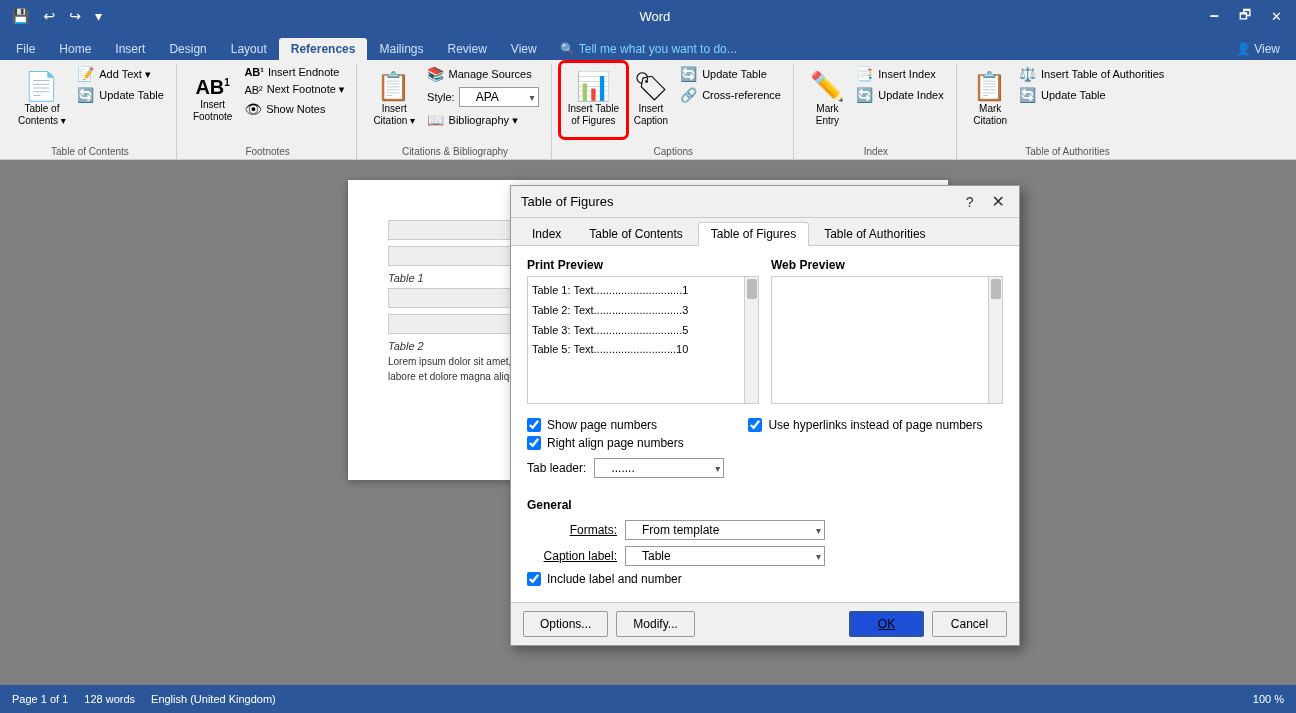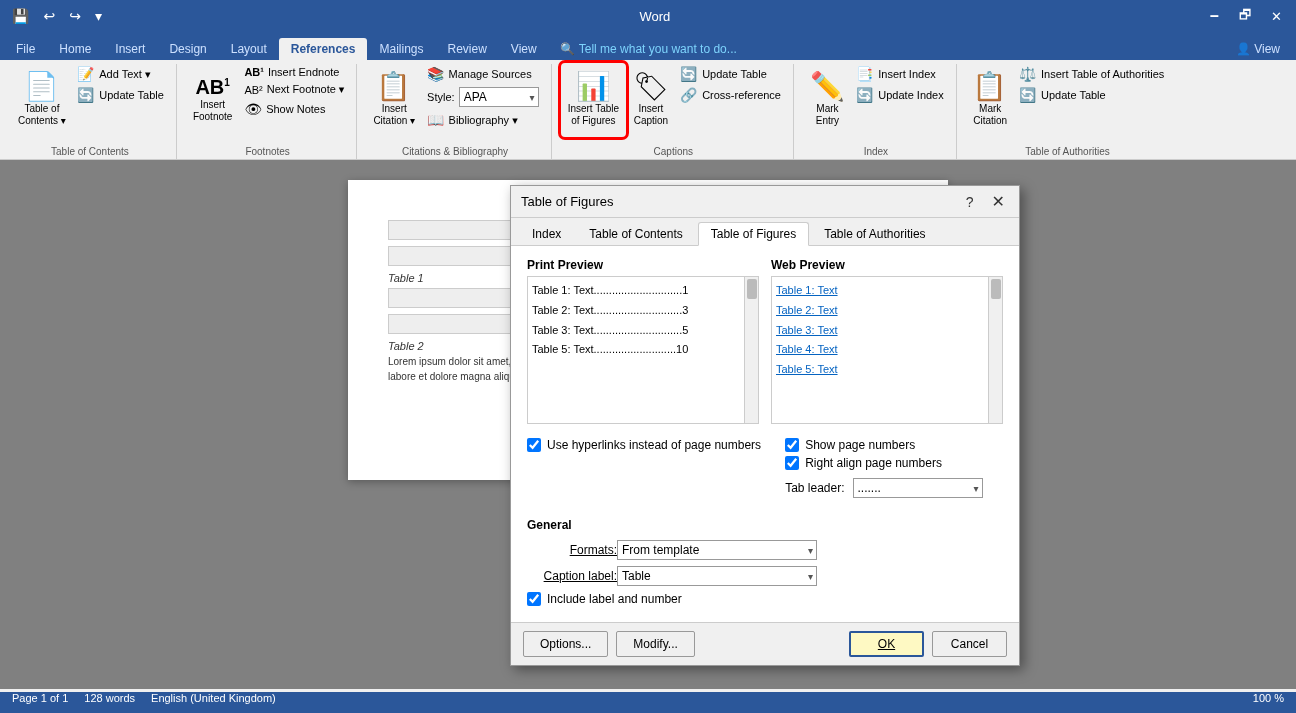--- a/index.html
+++ b/index.html
@@ -120,23 +120,23 @@
       border: 1px solid #ccc;
       margin-bottom: 6px;
     }
     .doc-text-small { font-size: 10px; color: #333; margin: 4px 0; }
     .doc-table-label { font-size: 11px; color: #333; font-style: italic; margin-bottom: 4px; }
 
     
     .status-bar {
       background: #2b579a;
       color: white;
-      height: 21px;
-      display: flex;
-      align-items: flex-start;
+      height: 28px;
+      display: flex;
+      align-items: center;
       padding: 0 12px;
       gap: 16px;
       font-size: 11px;
       position: absolute;
       bottom: 0;
       left: 0;
       right: 0;
     }
     .status-right { margin-left: auto; display: flex; align-items: center; gap: 8px; }
 
@@ -211,21 +211,21 @@
       flex: 1;
     }
     .preview-label {
       font-size: 12px;
       font-weight: bold;
       margin-bottom: 4px;
     }
     .preview-content {
       border: 1px solid #ccc;
       background: white;
-      height: 148px;
+      height: 128px;
       font-size: 11px;
       padding: 4px;
       overflow: hidden;
       position: relative;
     }
     .preview-scrollbar {
       position: absolute;
       right: 0;
       top: 0;
       bottom: 0;
@@ -251,21 +251,21 @@
     }
     .checkbox-row input[type=checkbox] { width: 14px; height: 14px; }
     .tab-leader-row {
       display: flex;
       align-items: center;
       gap: 8px;
       margin: 8px 0;
       font-size: 12px;
     }
     .select-control {
-      padding: 2px 20px 2px 4px;
+      padding: 2px 20px 2px 16px;
       font-size: 12px;
       border: 1px solid #999;
       background: white;
       cursor: pointer;
       appearance: none;
       -webkit-appearance: none;
       position: relative;
       min-width: 80px;
     }
     .select-wrapper {
@@ -280,20 +280,21 @@
       transform: translateY(-50%);
       pointer-events: none;
       font-size: 10px;
       color: #555;
     }
     .general-section { margin-top: 12px; }
     .general-title { font-size: 12px; font-weight: bold; margin-bottom: 8px; }
     .form-row {
       display: flex;
       align-items: center;
+      gap: 8px;
       margin: 6px 0;
       font-size: 12px;
     }
     .form-label { min-width: 90px; text-align: right; text-decoration: underline; cursor: pointer; }
     .dialog-footer {
       background: #f0f0f0;
       padding: 8px 12px;
       display: flex;
       justify-content: flex-end;
       gap: 8px;
@@ -303,21 +304,21 @@
     .dialog-btn {
       padding: 4px 16px;
       font-size: 12px;
       background: #f0f0f0;
       border: 1px solid #999;
       cursor: pointer;
       border-radius: 2px;
       min-width: 75px;
     }
     .dialog-btn.primary {
-      background: #fef9c3;
+      background: #1d4ed8;
       border: 2px solid #2b579a;
       text-decoration: underline;
     }
 
     
     .highlighted {
       outline: 3px solid red;
       outline-offset: 1px;
     }
   </style>
@@ -540,61 +541,54 @@
             </div>
             <div class="preview-scrollbar">
               <div class="preview-scrollbar-thumb"></div>
             </div>
           </div>
         </div>
 
         <div class="preview-box">
           <div class="preview-label">Web Preview</div>
           <div class="preview-content">
-            <div>
-              <a class="preview-link">Table 1: Text</a>
-              <a class="preview-link">Table 2: Text</a>
-              <a class="preview-link">Table 3: Text</a>
-              <a class="preview-link">Table 4: Text</a>
-              <a class="preview-link">Table 5: Text</a>
-            </div>
             <div class="preview-scrollbar">
               <div class="preview-scrollbar-thumb"></div>
             </div>
           </div>
         </div>
       </div>
 
       <div style="display:flex;gap:24px;">
-        <div>
-          <div class="checkbox-row">
-            <input type="checkbox" checked="" style="">
-            <label>Use hyperlinks instead of page numbers</label>
-          </div>
-        </div>
-
         <div>
           <div class="checkbox-row">
             <input type="checkbox" checked="" style="">
             <label>Show page numbers</label>
           </div>
           <div class="checkbox-row">
             <input type="checkbox" checked="" style="">
             <label>Right align page numbers</label>
           </div>
           <div class="tab-leader-row">
             <label>Tab leader:</label>
             <div class="select-wrapper">
               <select class="select-control" style="min-width:130px;">
                 <option selected="">.......</option>
                 <option>(none)</option>
                 <option>-------</option>
                 <option>_______</option>
               </select>
             </div>
+          </div>
+        </div>
+
+        <div>
+          <div class="checkbox-row">
+            <input type="checkbox" checked="" style="">
+            <label>Use hyperlinks instead of page numbers</label>
           </div>
         </div>
       </div>
 
       <div class="general-section">
         <div class="general-title">General</div>
         <div class="form-row">
           <label class="form-label">Formats:</label>
           <div class="select-wrapper">
             <select class="select-control" style="min-width:200px;">

